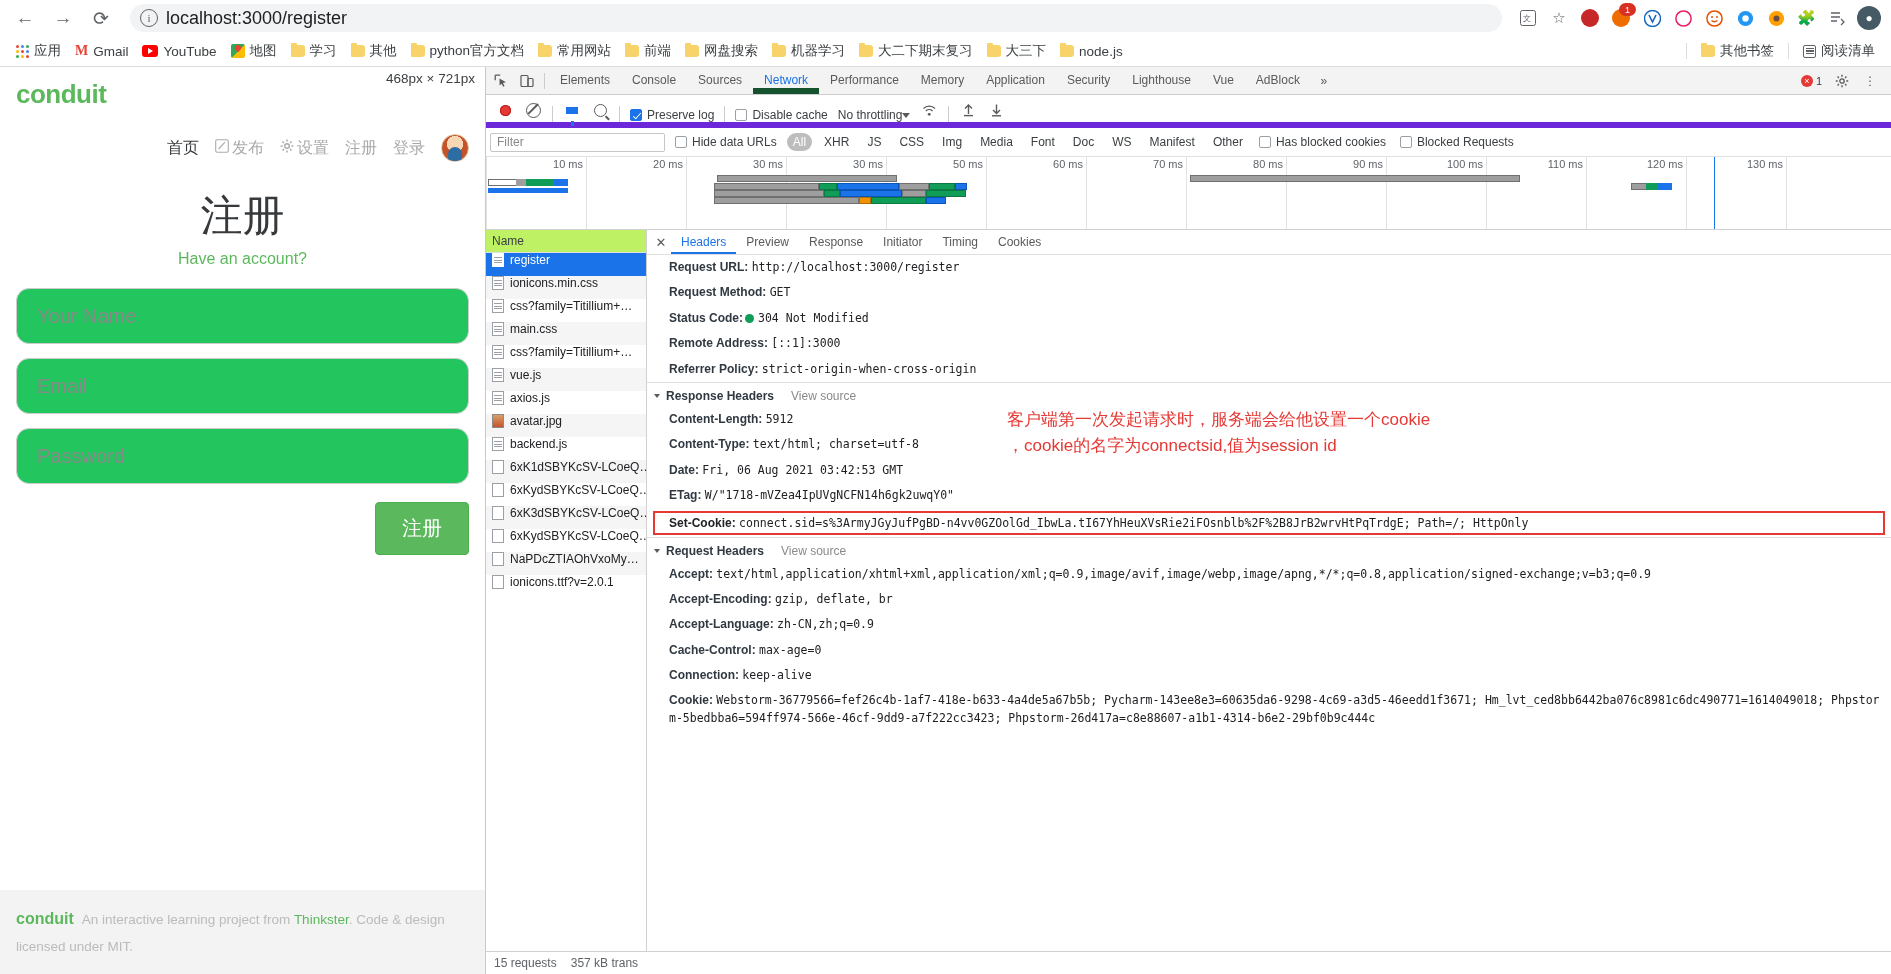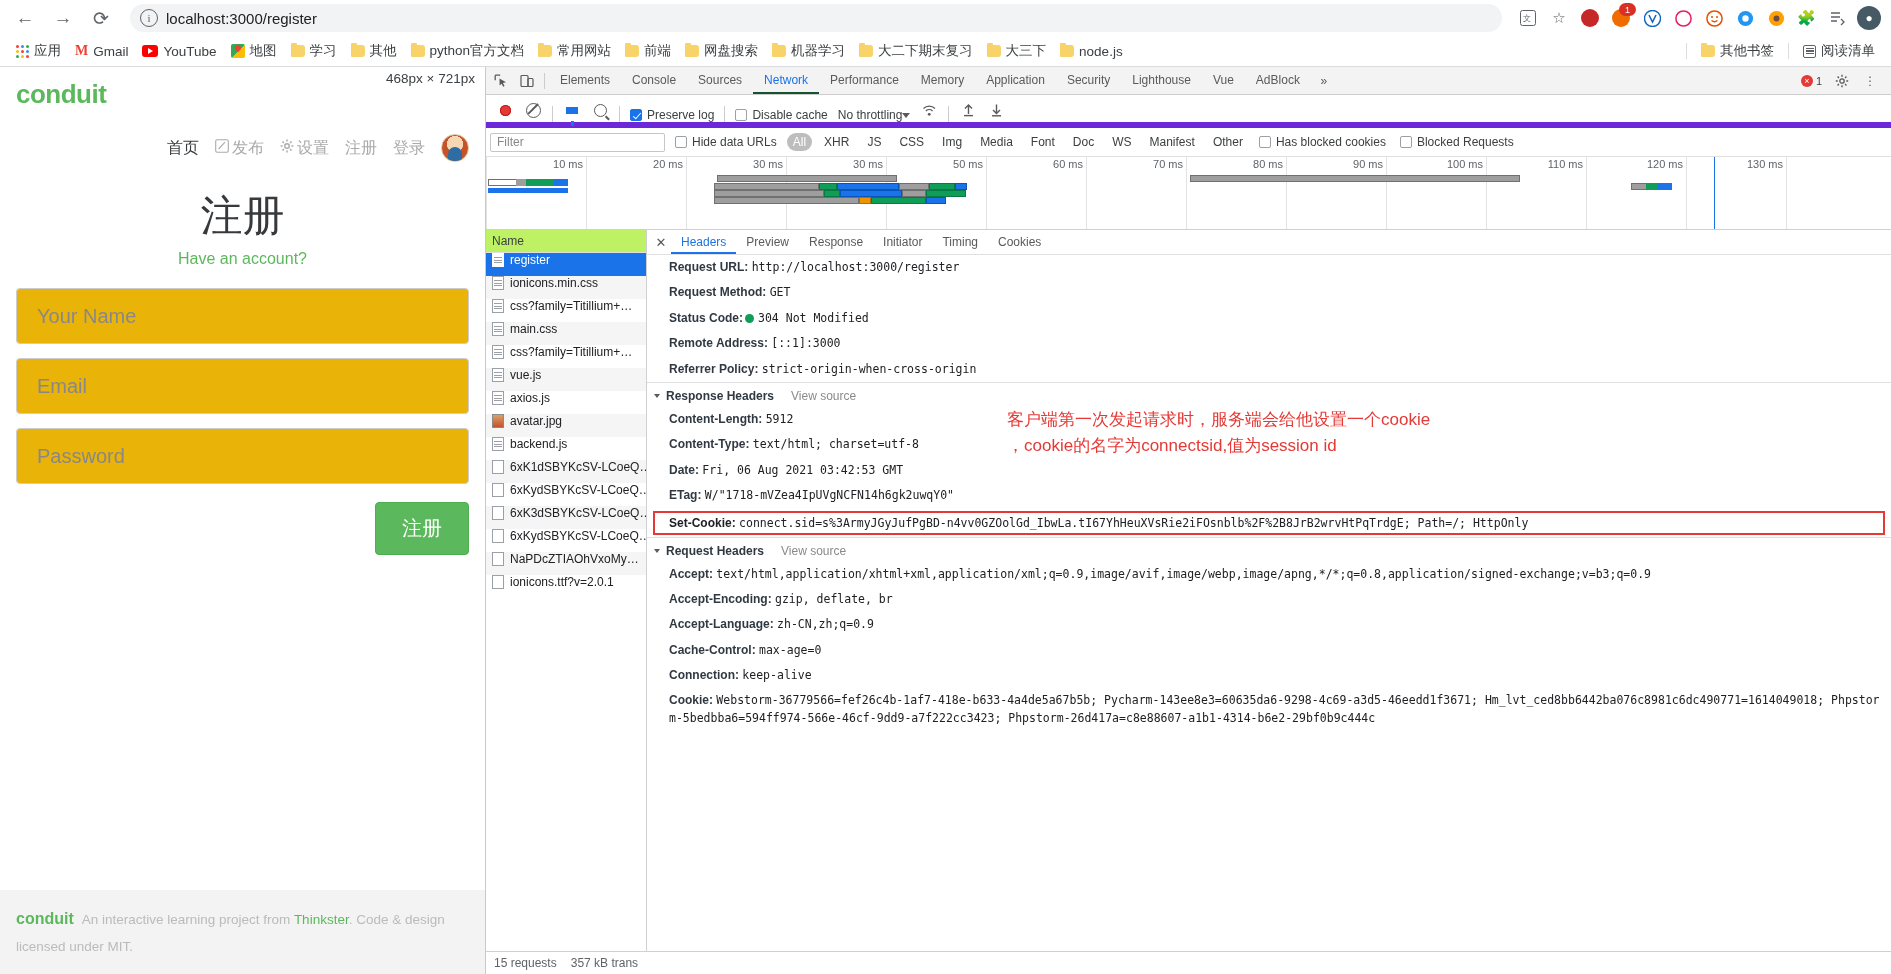--- a/index.html
+++ b/index.html
@@ -11,21 +11,21 @@
   }
   
   .browser{width:1891px;height:974px;display:flex;flex-direction:column;background:#fff;}
   .chrome-toolbar{height:36px;display:flex;align-items:center;padding:0 8px;background:#fff;flex:0 0 auto;gap:4px;}
   .nav-btn{width:34px;height:34px;display:flex;align-items:center;justify-content:center;color:#5f6368;font-size:19px;border-radius:50%;cursor:pointer;}
   .omnibox{
     flex:1;height:28px;background:#f1f3f4;border-radius:14px;display:flex;align-items:center;
     padding:0 10px;margin:0 8px;gap:8px;min-width:0;
   }
   .omnibox .info-ico{width:16px;height:16px;border:1.4px solid #5f6368;border-radius:50%;display:flex;align-items:center;justify-content:center;font-size:11px;color:#5f6368;font-family:"Liberation Serif",serif;flex:0 0 auto;}
-  .url-text{font-size:15px;color:#202124;white-space:nowrap;overflow:hidden;}
+  .url-text{font-size:18px;color:#202124;white-space:nowrap;overflow:hidden;}
   .tb-icons{display:flex;align-items:center;gap:3px;flex:0 0 auto;}
   .tb-ico{width:28px;height:28px;border-radius:50%;display:flex;align-items:center;justify-content:center;font-size:15px;color:#5f6368;position:relative;cursor:pointer;}
   .badge-dot{position:absolute;top:-1px;right:-1px;background:#d93025;color:#fff;font-size:9px;min-width:13px;height:13px;border-radius:7px;display:flex;align-items:center;justify-content:center;padding:0 2px;}
   .circ{width:18px;height:18px;border-radius:50%;display:block;}
   .prof-av{width:24px;height:24px;border-radius:50%;background:#455a64;display:flex;align-items:center;justify-content:center;color:#fff;font-size:12px;}
 
   
   .bookmarks{height:30px;display:flex;align-items:center;padding:0 10px;gap:2px;border-bottom:1px solid #dadce0;flex:0 0 auto;font-size:13.5px;color:#3c4043;overflow:hidden;}
   .bm{display:flex;align-items:center;gap:5px;padding:3px 6px;border-radius:4px;white-space:nowrap;cursor:pointer;}
   .bm .folder{width:14px;height:12px;background:#f7d36a;border-radius:1px 3px 3px 1px;position:relative;flex:0 0 auto;}
@@ -52,42 +52,42 @@
   .cd-brand{font-size:26px;font-weight:bold;color:#5cb85c;font-family:"Liberation Sans",sans-serif;letter-spacing:-0.5px;}
   .cd-links{align-self:flex-end;display:flex;align-items:center;gap:16px;margin-top:24px;font-size:16px;}
   .cd-links a{color:#aaa;text-decoration:none;display:flex;align-items:center;gap:3px;cursor:pointer;}
   .cd-links a.active{color:#373a3c;}
   .cd-avatar{width:26px;height:26px;border-radius:50%;background:radial-gradient(circle at 50% 35%,#f7d7b4 0 38%,#c4532a 39% 100%);border:1px solid #e0c9a0;position:relative;overflow:hidden;}
   .cd-avatar:after{content:"";position:absolute;left:6px;top:12px;width:14px;height:14px;background:#2e6da4;border-radius:50% 50% 0 0;}
   .cd-body{flex:1;display:flex;flex-direction:column;align-items:center;padding:0 16px;}
   .cd-title{font-size:42px;color:#373a3c;margin:26px 0 6px;font-weight:400;}
   .cd-sub{font-size:16px;color:#5cb85c;margin-bottom:20px;cursor:pointer;}
   .cd-input{
-    width:100%;box-sizing:border-box;height:56px;border:1px solid #ccc;border-radius:4px;
-    padding:0 20px;font-size:20px;color:#55595c;margin-bottom:14px;background:#eab308;
+    width:100%;box-sizing:border-box;height:56px;border:1px solid #ccc;border-radius:13px;
+    padding:0 20px;font-size:20px;color:#55595c;margin-bottom:14px;background:#22c55e;
     font-family:"Liberation Sans",sans-serif;
   }
   .cd-input::placeholder{color:#888;}
   .cd-submit{
     align-self:flex-end;background:#5cb85c;border:1px solid #4cae4c;color:#fff;
     font-size:20px;padding:12px 26px;border-radius:4px;cursor:pointer;margin-top:4px;
     font-family:"Liberation Sans",sans-serif;
   }
   .cd-footer{background:#f3f3f3;padding:14px 16px;font-size:13.5px;color:#bbb;line-height:1.9;}
   .cd-footer .fb{color:#5cb85c;font-weight:bold;font-size:16px;margin-right:8px;}
   .cd-footer a{color:#5cb85c;text-decoration:none;}
 
   
   .devtools{flex:1;display:flex;flex-direction:column;min-width:0;background:#fff;font-size:12px;color:#202124;}
   .dt-top{height:27px;display:flex;align-items:center;border-bottom:1px solid #cdcdcd;background:#f3f3f3;padding:0 2px;flex:0 0 auto;}
   .dt-ico-btn{width:26px;height:24px;display:flex;align-items:center;justify-content:center;color:#5a5a5a;cursor:pointer;}
   .vsep{width:1px;height:16px;background:#ccc;margin:0 4px;flex:0 0 auto;}
   .dt-tabs{display:flex;align-items:center;height:27px;overflow:hidden;flex:1;min-width:0;}
   .dt-tab{padding:0 11px;height:27px;line-height:27px;font-size:12px;color:#5a5a5a;white-space:nowrap;cursor:pointer;box-sizing:border-box;}
-  .dt-tab.sel{color:#1a73e8;border-bottom:2px solid #14532d;}
+  .dt-tab.sel{color:#1a73e8;border-bottom:6px solid #14532d;}
   .dt-right{display:flex;align-items:center;gap:2px;padding-right:6px;flex:0 0 auto;}
   .err-pill{display:flex;align-items:center;gap:3px;font-size:11px;color:#3c4043;padding:1px 5px;}
   .err-circ{width:12px;height:12px;border-radius:50%;background:#e53935;color:#fff;font-size:9px;display:flex;align-items:center;justify-content:center;}
 
   .dt-net-toolbar{height:27px;display:flex;align-items:flex-end;border-bottom:6px solid #6d28d9;padding:0 6px;gap:2px;flex:0 0 auto;}
   .rec-dot{width:11px;height:11px;border-radius:50%;background:#e53935;box-shadow:0 0 0 1px #b71c1c inset;}
   .no-sym{width:13px;height:13px;border:1.5px solid #5a5a5a;border-radius:50%;position:relative;}
   .no-sym:after{content:"";position:absolute;left:-1px;top:4.5px;width:14px;height:1.5px;background:#5a5a5a;transform:rotate(-45deg);}
   .funnel{width:0;height:0;border-left:6px solid #1a73e8;border-right:6px solid #1a73e8;border-top:7px solid #1a73e8;position:relative;}
   .funnel:after{content:"";position:absolute;left:-1.5px;top:7px;width:3px;height:5px;background:#1a73e8;}

